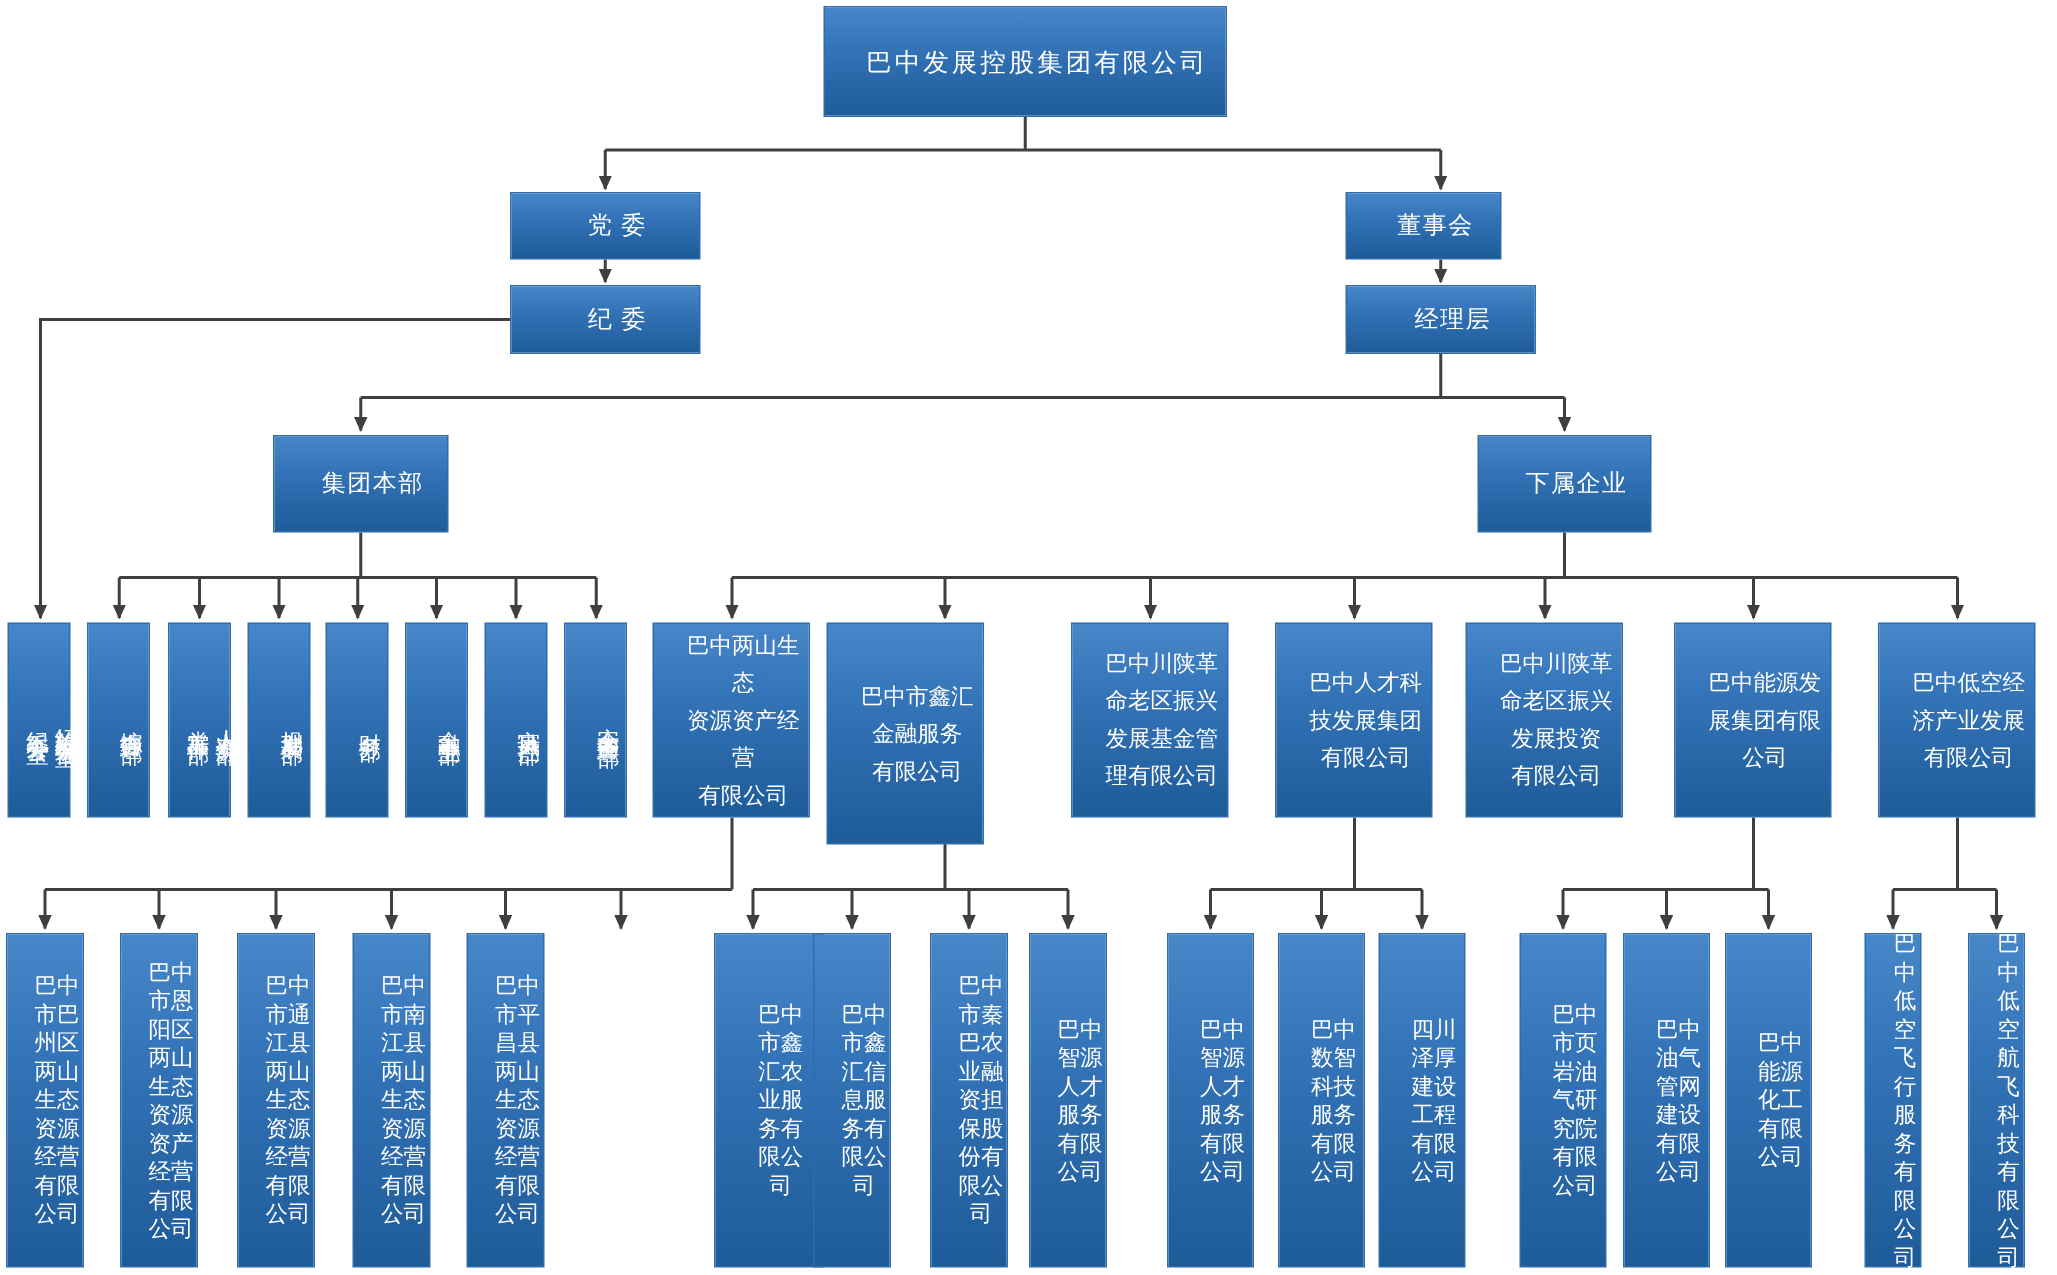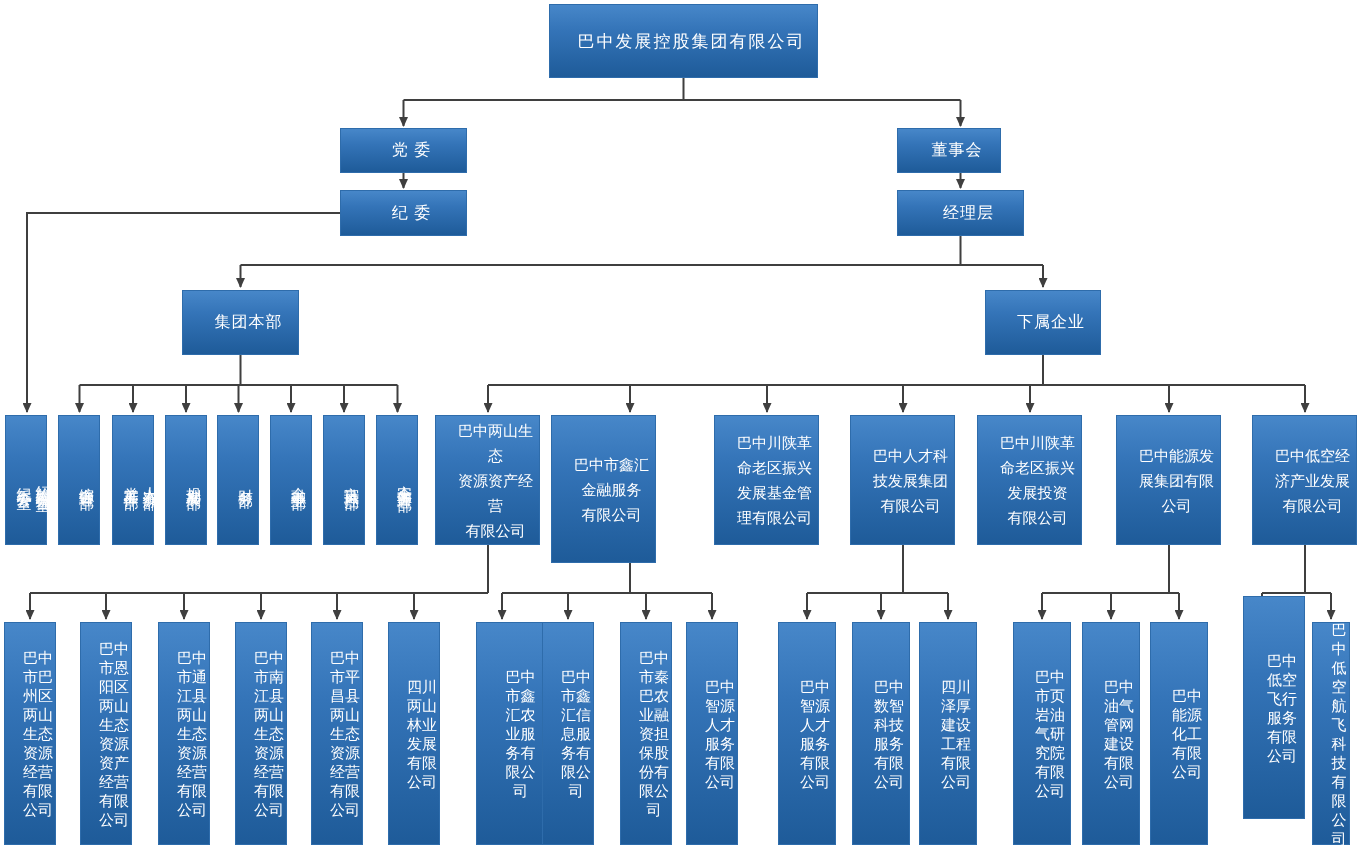--- a/index.html
+++ b/index.html
@@ -196,23 +196,20 @@
   </div>
   <div class="box w" style="left:158px;top:622px;width:52px;height:223px">
     <span class="t">巴中市通江县两山生态资源经营有限公司</span>
   </div>
   <div class="box w" style="left:235px;top:622px;width:52px;height:223px">
     <span class="t">巴中市南江县两山生态资源经营有限公司</span>
   </div>
   <div class="box w" style="left:311px;top:622px;width:52px;height:223px">
     <span class="t">巴中市平昌县两山生态资源经营有限公司</span>
   </div>
-  <div class="box w" style="left:388px;top:622px;width:52px;height:223px">
-    <span class="t">四川两山林业发展有限公司</span>
-  </div>
 
   <div class="box w" style="left:476px;top:622px;width:73px;height:223px">
     <span class="t">巴中市鑫汇农业服务有限公司</span>
   </div>
   <div class="box w" style="left:542px;top:622px;width:52px;height:223px">
     <span class="t">巴中市鑫汇信息服务有限公司</span>
   </div>
   <div class="box w" style="left:620px;top:622px;width:52px;height:223px">
     <span class="t">巴中市秦巴农业融资担保股份有限公司</span>
   </div>
@@ -233,20 +230,20 @@
   <div class="box w" style="left:1013px;top:622px;width:58px;height:223px">
     <span class="t">巴中市页岩油气研究院有限公司</span>
   </div>
   <div class="box w" style="left:1082px;top:622px;width:58px;height:223px">
     <span class="t">巴中油气管网建设有限公司</span>
   </div>
   <div class="box w" style="left:1150px;top:622px;width:58px;height:223px">
     <span class="t">巴中能源化工有限公司</span>
   </div>
 
-  <div class="box w" style="left:1243px;top:596px;width:62px;height:223px">
+  <div class="box w" style="left:1243px;top:622px;width:38px;height:223px">
     <span class="t">巴中低空飞行服务有限公司</span>
   </div>
   <div class="box w" style="left:1312px;top:622px;width:38px;height:223px">
     <span class="t">巴中低空航飞科技有限公司</span>
   </div>
 
 </div>
 
 </body></html>

